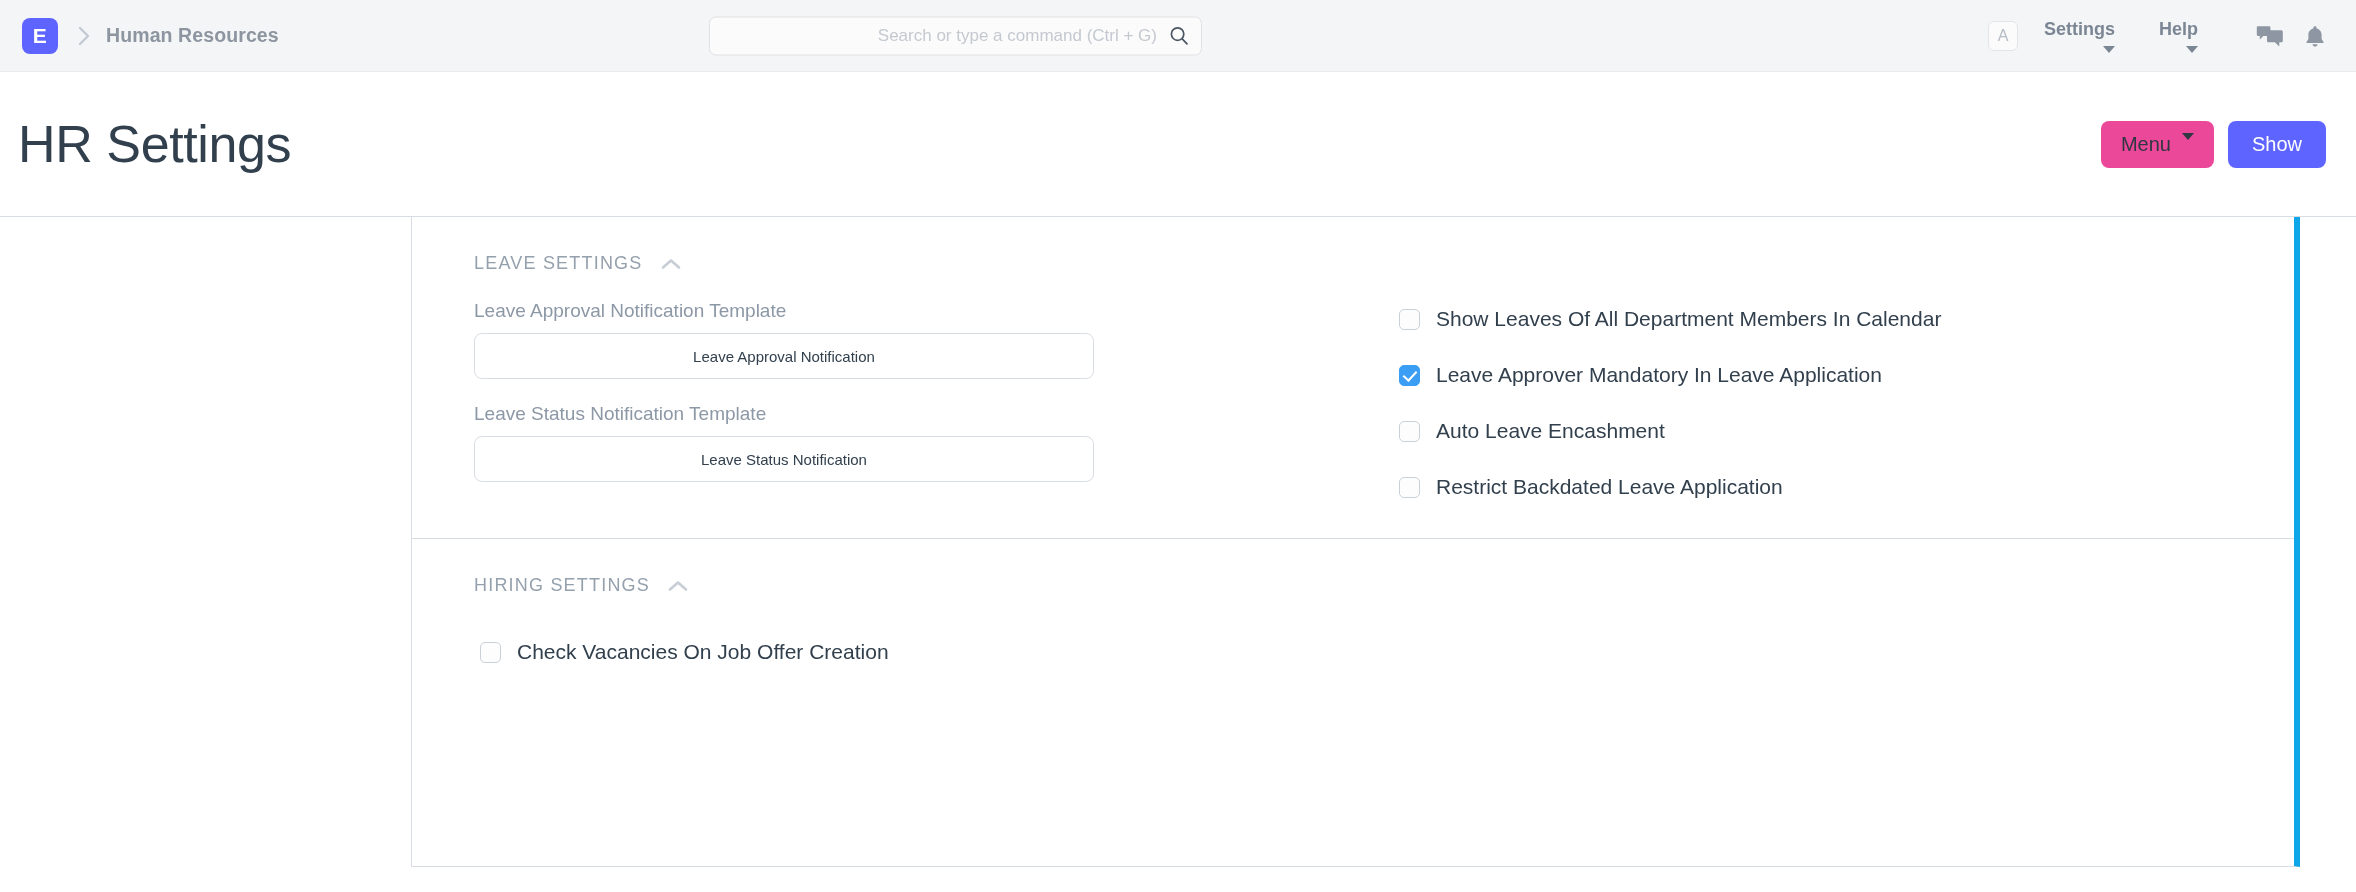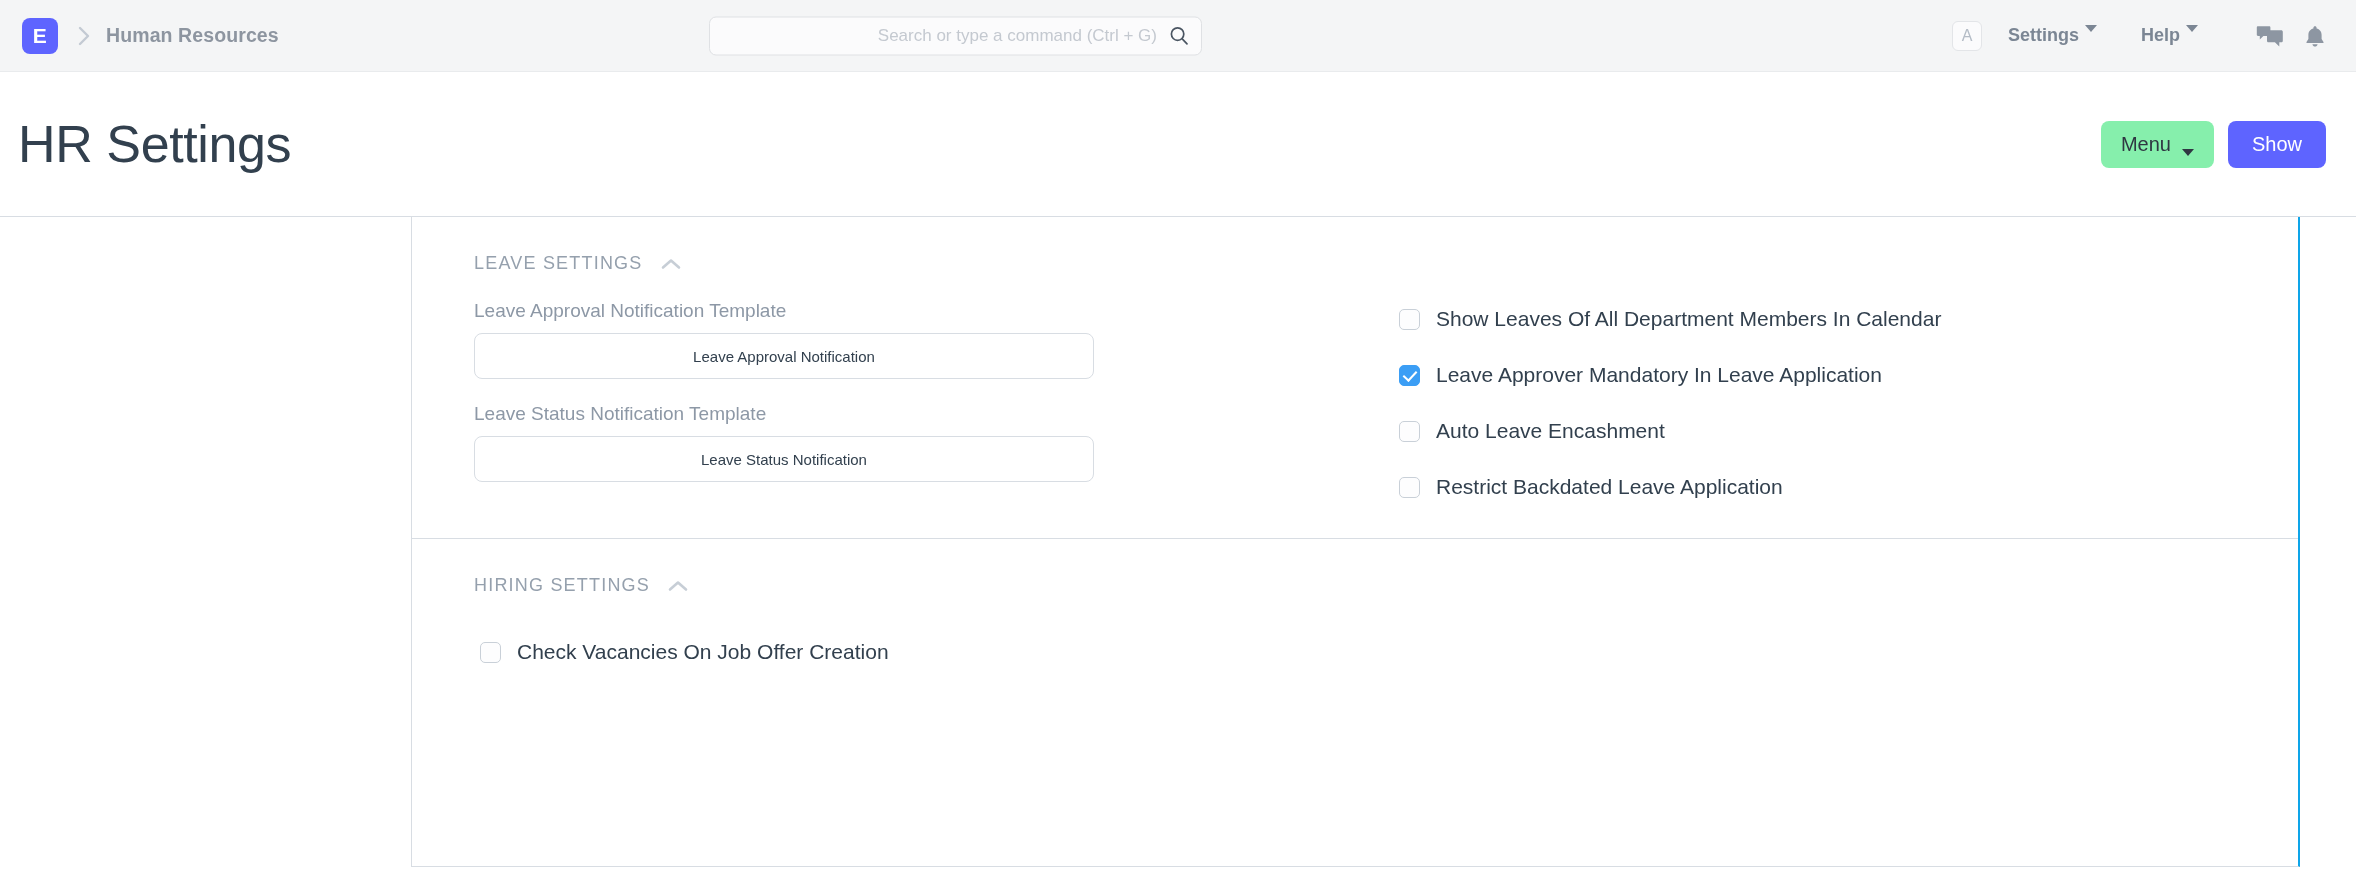--- a/index.html
+++ b/index.html
@@ -90,29 +90,30 @@
     width: 30px; height: 30px;
     border: 1px solid #e3e5e8;
     border-radius: 6px;
     background: #fbfbfc;
     display: flex; align-items: center; justify-content: center;
     color: #b4bcc6;
     font-size: 16px;
     margin-right: 20px;
   }
   .nav-drop {
-    display: flex; align-items: flex-start; gap: 6px;
+    display: flex; align-items: flex-end; gap: 6px;
     color: #7b8694;
     font-size: 18px;
     font-weight: bold;
     margin-right: 32px;
     cursor: pointer;
     background: none; border: none;
     font-family: "Liberation Sans", sans-serif;
     white-space: nowrap;
+    flex-direction: column;
   }
   .caret {
     width: 0; height: 0;
     border-left: 6px solid transparent;
     border-right: 6px solid transparent;
     border-top: 7px solid currentColor;
   }
   .nav-icon {
     color: #8d96a2;
     margin-left: 20px;
@@ -135,22 +136,22 @@
     letter-spacing: -0.4px;
     margin: 0;
   }
   .page-actions {
     margin-left: auto;
     display: flex;
     align-items: center;
     gap: 14px;
   }
   .btn-menu {
-    display: flex; align-items: flex-end; gap: 11px;
-    background: #86efac;
+    display: flex; align-items: flex-start; gap: 11px;
+    background: #ec4899;
     border: none;
     border-radius: 8px;
     color: #2f3742;
     font-size: 20px;
     font-family: "Liberation Sans", sans-serif;
     padding: 12px 20px;
     cursor: pointer;
   }
   .btn-save {
     background: #5e64ff;
@@ -170,21 +171,21 @@
     height: 676px;
     background: #ffffff;
   }
   .form-card {
     position: absolute;
     left: 411px;
     top: 0;
     width: 1889px;
     height: 650px;
     border-left: 1px solid #d8dde3;
-    border-right: 2px solid #0ea5e9;
+    border-right: 6px solid #0ea5e9;
     border-bottom: 1px solid #d8dde3;
     background: #ffffff;
   }
   .section {
     padding: 0 0 0 62px;
   }
   .section + .section { border-top: 1px solid #d8dde3; }
   .section-leave { padding-top: 36px; padding-bottom: 32px; }
   .section-hiring { padding-top: 36px; padding-bottom: 40px; }
 

